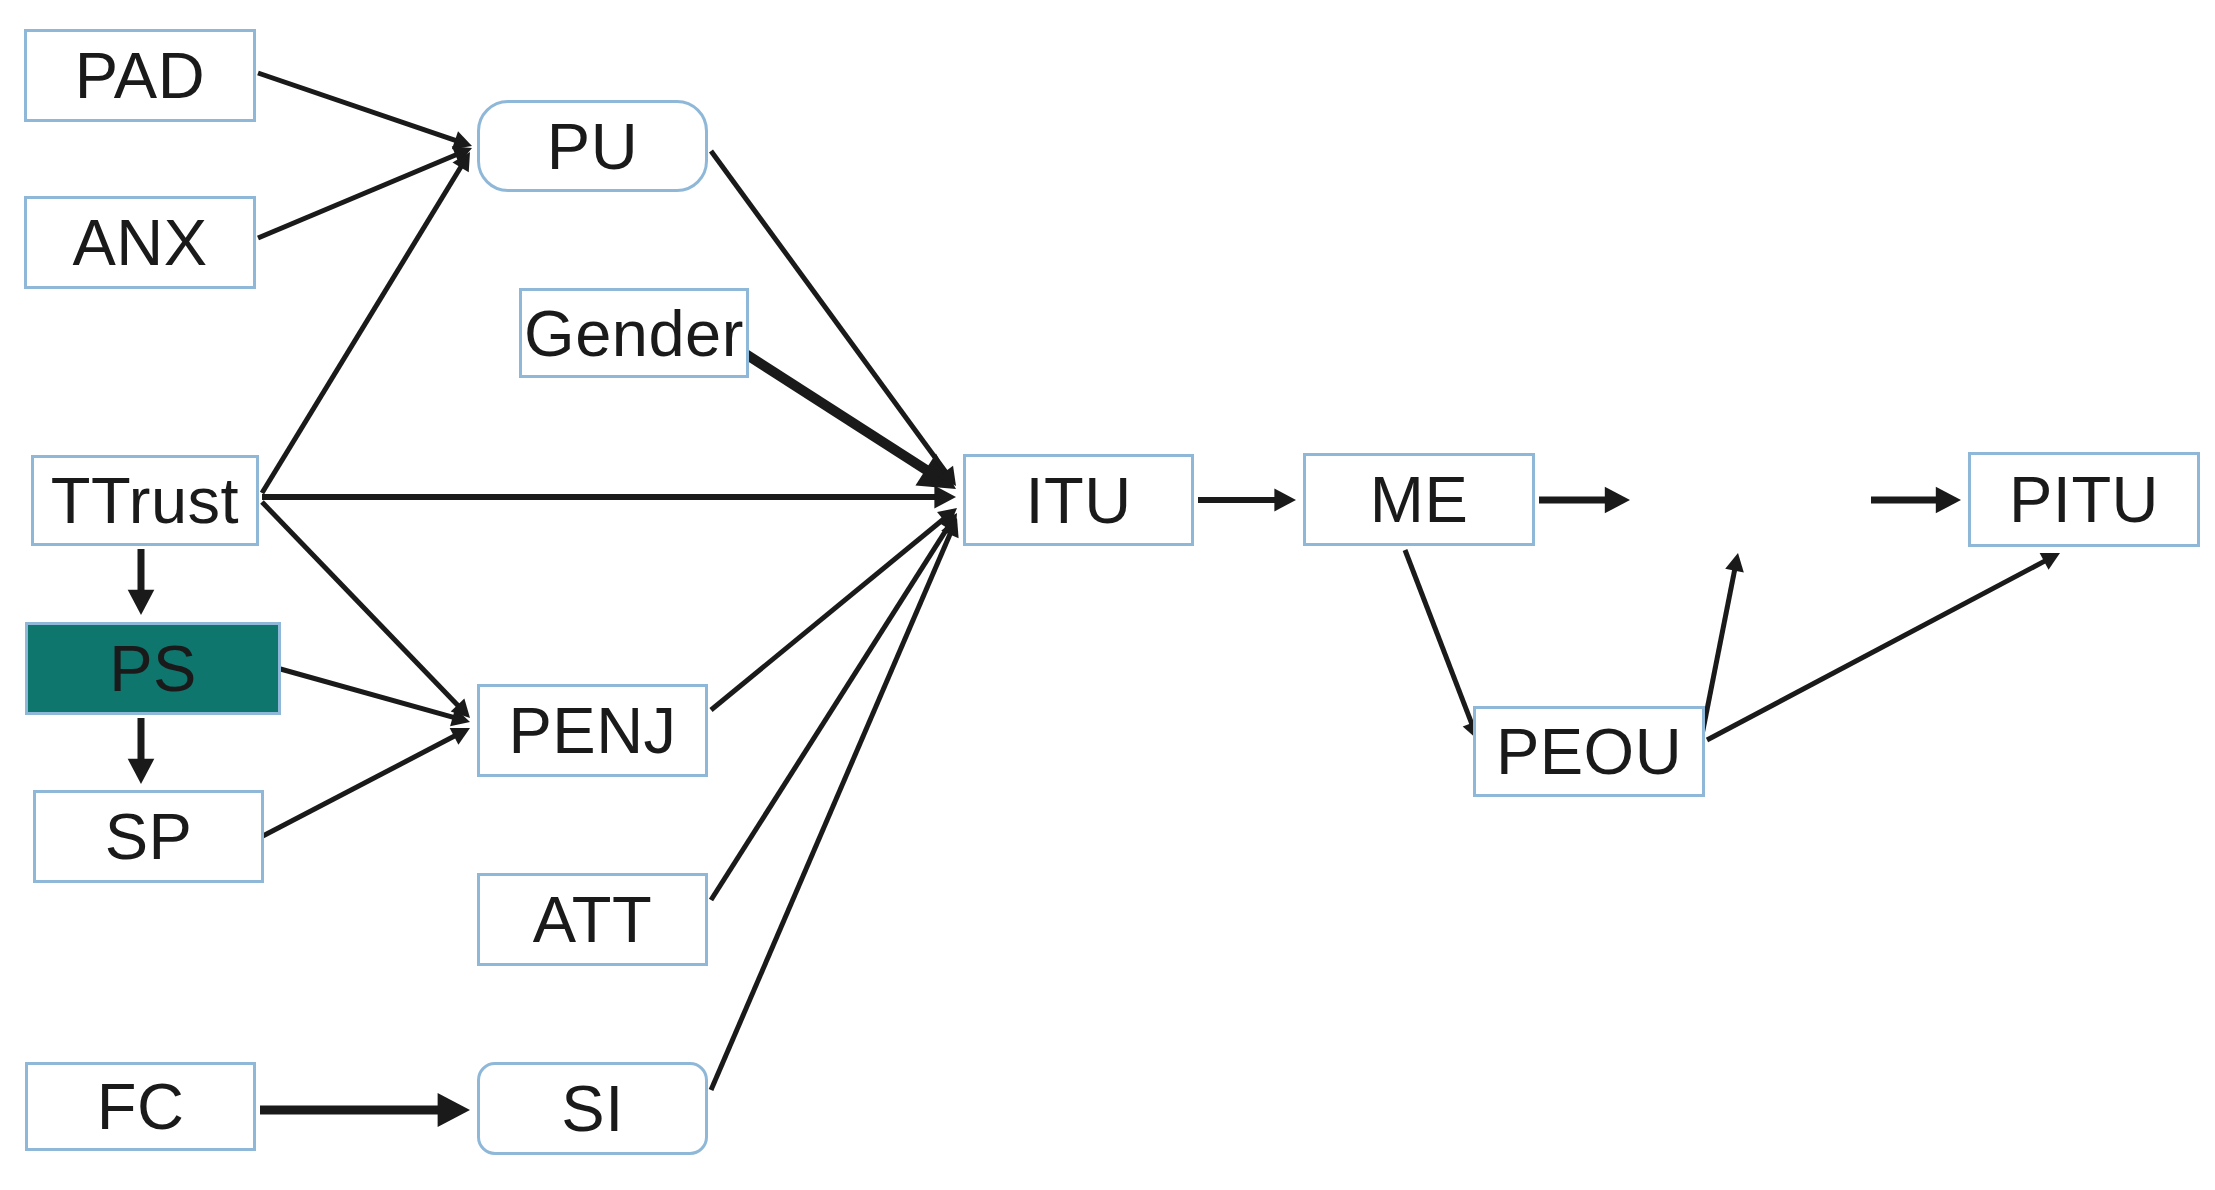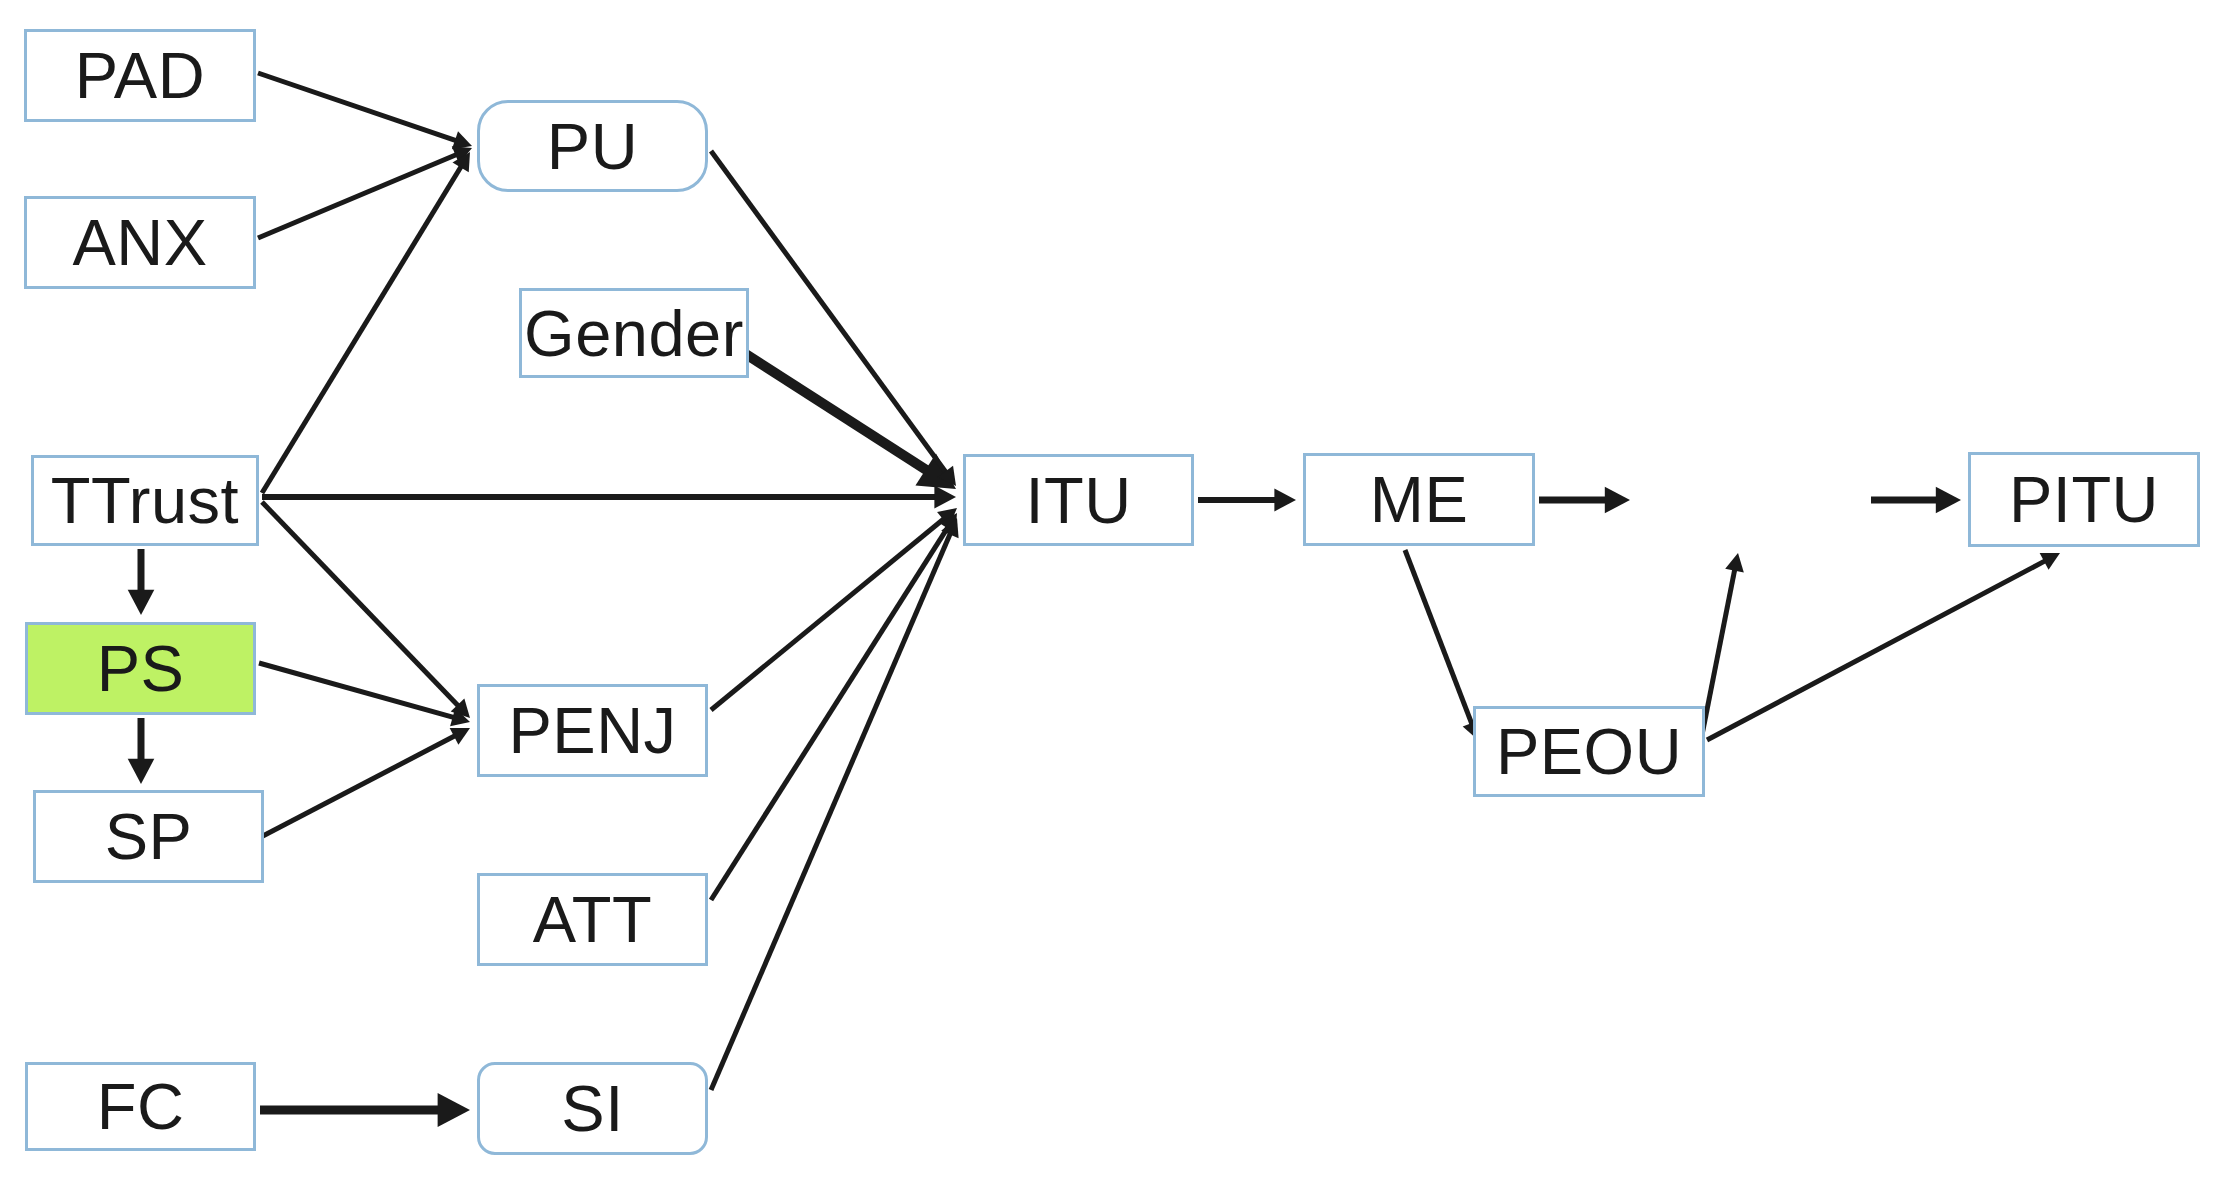--- a/index.html
+++ b/index.html
@@ -140,21 +140,21 @@
     </div>
     <div class="node" style="left: 477px; top: 100px; width: 231px; height: 92px; border-color: rgb(143, 184, 216); background: rgb(255, 255, 255); color: rgb(26, 26, 26); border-radius: 31px;">
       <span class="node-label">PU</span>
     </div>
     <div class="node" style="left: 483px; top: 288px; width: 230px; height: 90px; border-color: rgb(143, 184, 216); background: rgb(255, 255, 255); color: rgb(26, 26, 26); margin-left: 36px;">
       <span class="node-label">Gender</span>
     </div>
     <div class="node" style="left: 31px; top: 455px; width: 228px; height: 91px; border-color: rgb(143, 184, 216); background: rgb(255, 255, 255); color: rgb(26, 26, 26);">
       <span class="node-label">TTrust</span>
     </div>
-    <div class="node" style="left: 25px; top: 622px; width: 231px; height: 93px; border-color: rgb(143, 184, 216); background: #bef264; color: rgb(26, 26, 26);">
+    <div class="node" style="left: 25px; top: 622px; width: 256px; height: 93px; border-color: rgb(143, 184, 216); background: #0f766e; color: rgb(26, 26, 26);">
       <span class="node-label">PS</span>
     </div>
     <div class="node" style="left: 25px; top: 790px; width: 231px; height: 93px; border-color: rgb(143, 184, 216); background: rgb(255, 255, 255); color: rgb(26, 26, 26); margin-left: 8px;">
       <span class="node-label">SP</span>
     </div>
     <div class="node" style="left: 477px; top: 684px; width: 231px; height: 93px; border-color: rgb(143, 184, 216); background: rgb(255, 255, 255); color: rgb(26, 26, 26);">
       <span class="node-label">PENJ</span>
     </div>
     <div class="node" style="left: 477px; top: 873px; width: 231px; height: 93px; border-color: rgb(143, 184, 216); background: rgb(255, 255, 255); color: rgb(26, 26, 26);">
       <span class="node-label">ATT</span>

